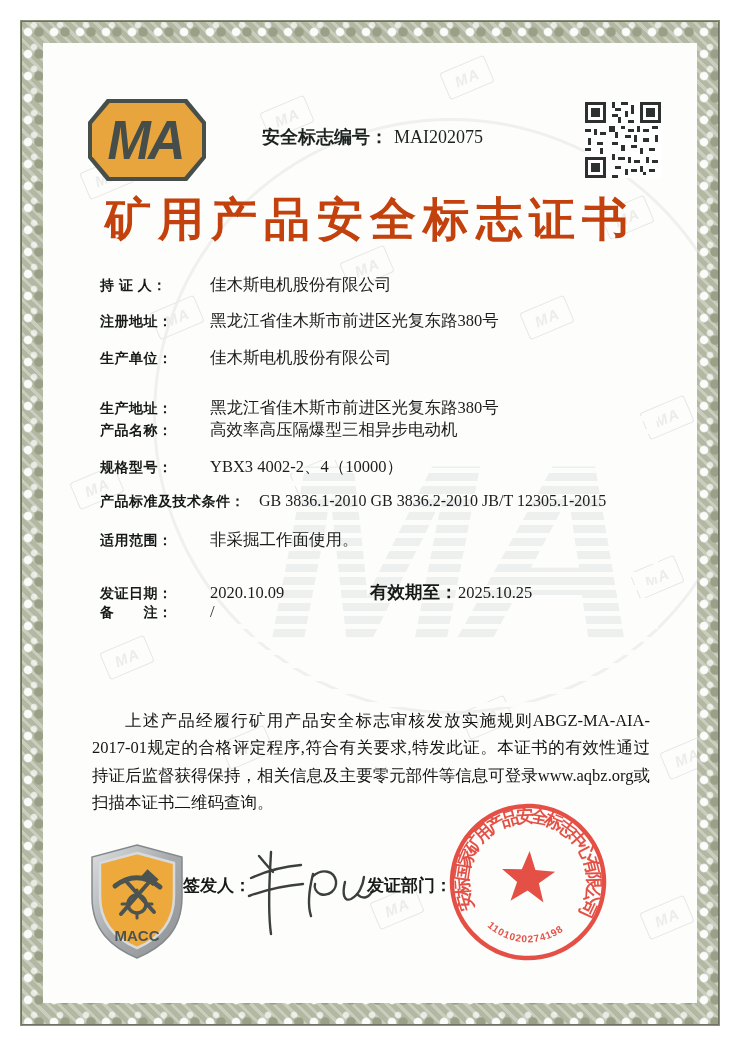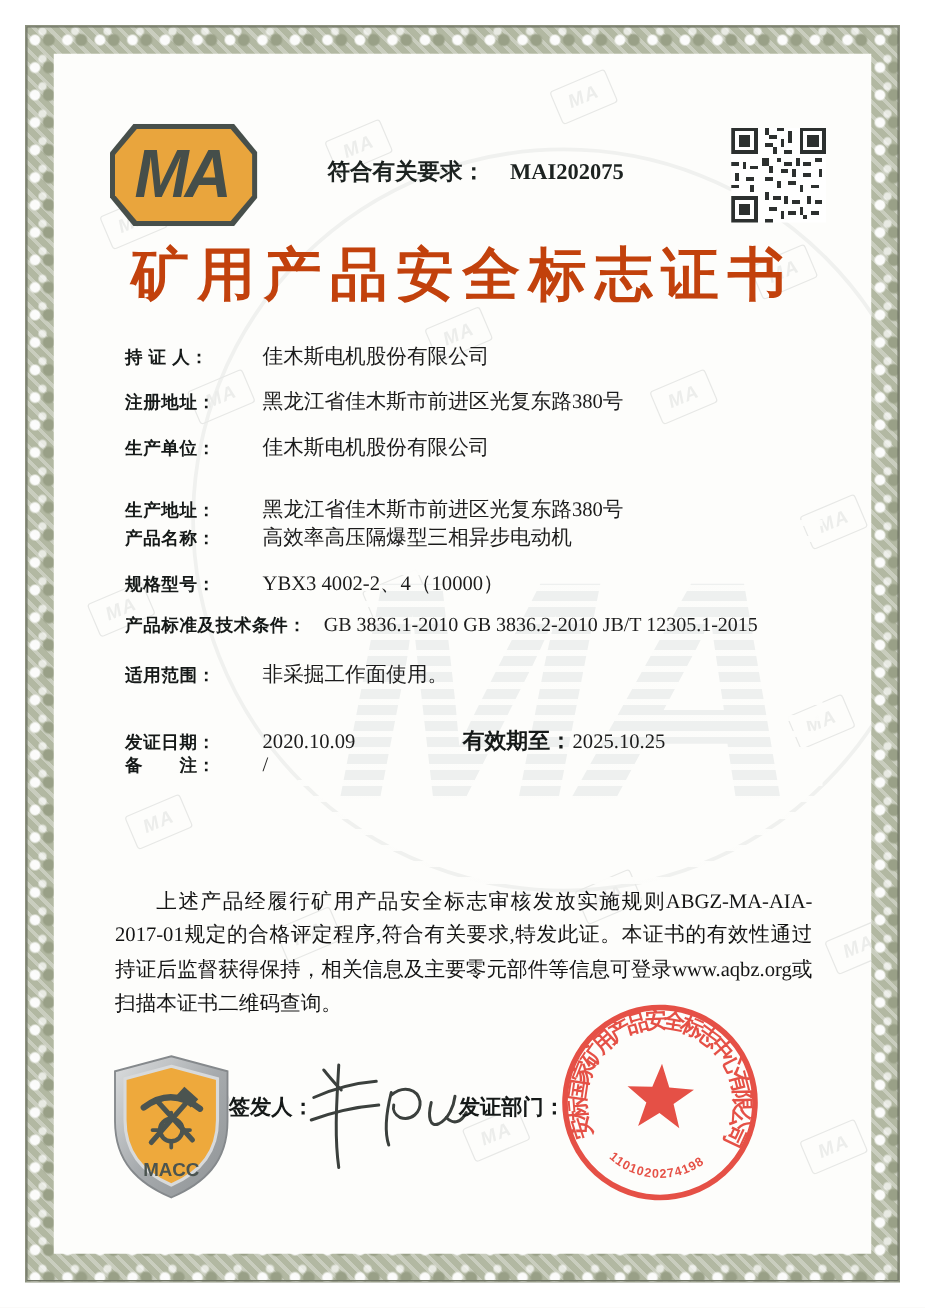--- a/index.html
+++ b/index.html
@@ -73,21 +73,21 @@
     width:110px;height:74px;background:#e9a53d;
     clip-path:polygon(16% 0,84% 0,100% 28%,100% 72%,84% 100%,16% 100%,0 72%,0 28%);
     display:flex;align-items:center;justify-content:center;
   }
   .ma-logo .letters{
     font-size:52px;font-weight:900;font-style:italic;color:#454e4a;
     letter-spacing:-3px;transform:scaleY(1.05);line-height:1;padding-right:4px;
   }
   .cert-no{position:absolute;left:262px;top:125px;font-size:18px;color:#1c2220;white-space:nowrap;}
   .cert-no .lbl{font-weight:bold;}
-  .cert-no .val{font-family:"Liberation Serif","DejaVu Serif",serif;font-weight:bold;margin-left:20px;}
+  .cert-no .val{font-family:"Liberation Serif","DejaVu Serif",serif;font-weight:normal;margin-left:6px;}
   .qr{position:absolute;left:585px;top:102px;width:76px;height:76px;}
   .title{
     position:absolute;left:0;top:189px;width:100%;text-align:center;
     font-size:46px;font-weight:700;color:#c2410c;letter-spacing:7px;
   }
   .fields{position:absolute;left:0;top:0;width:100%;}
   .frow{position:absolute;left:100px;display:flex;align-items:baseline;white-space:nowrap;}
   .flabel{display:inline-block;width:110px;font-weight:bold;font-size:14px;color:#151918;letter-spacing:.5px;}
   .fvalue{font-family:"Liberation Serif","DejaVu Serif",serif;font-size:16.5px;color:#1c1c1c;}
   .r1{top:274px}.r2{top:310px}.r3{top:347px}.r4{top:397px}
@@ -141,21 +141,21 @@
   </div>
 
   <div class="content">
 
     <div class="ma-logo">
       <div class="inner">
         <span class="letters">MA</span>
       </div>
     </div>
     <div class="cert-no">
-      <span class="lbl">符合有关要求：</span><span class="val">MAI202075</span>
+      <span class="lbl">安全标志编号：</span><span class="val">MAI202075</span>
     </div>
     <svg class="qr" viewBox="0 0 25 25" shape-rendering="crispEdges">
       <rect width="25" height="25" fill="#ffffff"></rect>
       <g fill="#2c302f">
         <path d="M0,0h7v7h-7z M1,1v5h5v-5z" fill-rule="evenodd"></path>
         <rect x="2" y="2" width="3" height="3"></rect>
         <path d="M18,0h7v7h-7z M19,1v5h5v-5z" fill-rule="evenodd"></path>
         <rect x="20" y="2" width="3" height="3"></rect>
         <path d="M0,18h7v7h-7z M1,19v5h5v-5z" fill-rule="evenodd"></path>
         <rect x="2" y="20" width="3" height="3"></rect>

